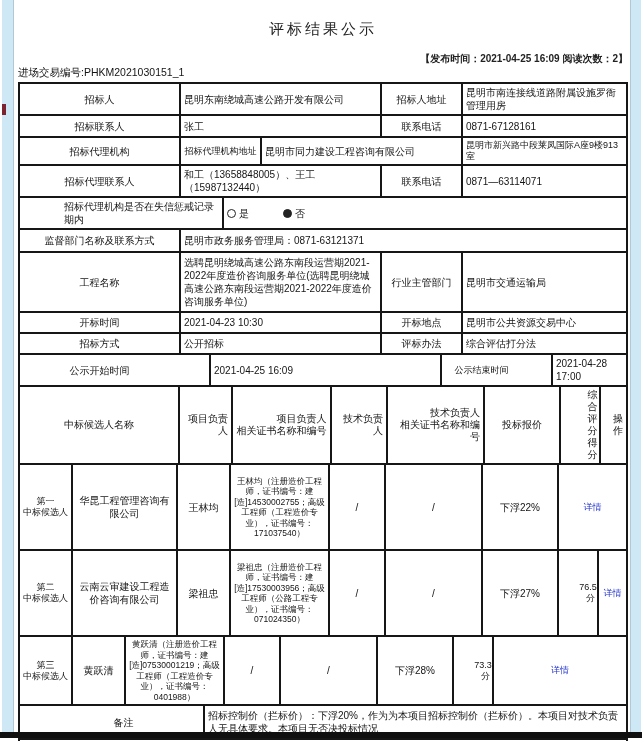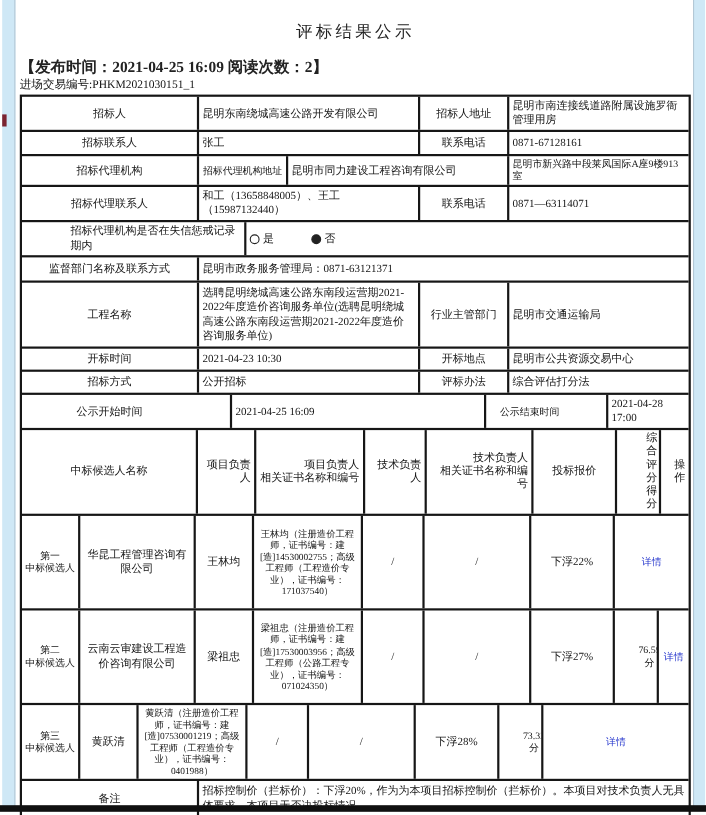--- a/index.html
+++ b/index.html
@@ -1,46 +1,46 @@
 <!DOCTYPE html>
 <html><head>
 <meta charset="utf-8">
 <style>
   html,body{margin:0;padding:0;background:#fff;}
   .screen{position:relative;width:642px;height:741px;background:#fff;overflow:hidden;
-          font-family:Liberation Serif, serif;color:#141414;}
+          font-family:Liberation Sans, sans-serif;color:#141414;}
   .strip{position:absolute;top:0;height:733px;background:#cfe8f6;z-index:1;}
   .strip.left{left:2px;width:11px;border-right:1px solid #b3c8d6;}
   .strip.right{right:1px;width:10px;border-left:1px solid #b3c8d6;}
   .red-mark{position:absolute;left:2px;top:104px;width:4px;height:11px;background:#7c2430;z-index:2;}
   .bottom-bar{position:absolute;left:0;bottom:3px;width:642px;height:6px;background:#101010;z-index:5;}
   .doc{position:absolute;left:18px;top:0;width:610px;z-index:3;}
   .title{margin-top:20px;text-align:center;font-size:15px;letter-spacing:3px;color:#222;}
-  .meta{margin-top:13px;text-align:left;font-size:14px;font-weight:bold;color:#222;}
+  .meta{margin-top:13px;text-align:right;font-size:10px;font-weight:bold;color:#222;}
   .trade{margin-top:0;margin-bottom:2px;text-align:left;font-size:10.5px;padding-right:2px;}
   .tbl{width:610px;box-sizing:border-box;border:2px solid #161616;background:#fff;}
   .tr{display:flex;align-items:stretch;}
   .tr + .tr{border-top:2px solid #161616;}
   .td{box-sizing:border-box;display:flex;align-items:center;font-size:10px;line-height:13px;
       padding:2px 3px;min-width:0;overflow:hidden;}
   .td + .td{border-left:2px solid #161616;}
   .lbl{justify-content:center;text-align:right;}
   .val{justify-content:flex-start;text-align:left;}
   .center{justify-content:center;text-align:center;}
   .pre{white-space:pre-line;}
   .w-c1{flex:0 0 159px;}.w-c2{flex:0 0 201px;}.w-c3{flex:0 0 81px;}.w-c4{flex:1 1 auto;}
   .w-radio{flex:0 0 202px;padding-left:44px;}
   .w-lbl{flex:0 0 159px;}
   .w-rest{flex:1 1 auto;}
   .w-full{flex:1 1 auto;}
   .k1{flex:0 0 51px;}.k2{flex:0 0 105px;}.k3{flex:0 0 53px;}.k4{flex:0 0 99px;}
   .k5{flex:0 0 56px;}.k6{flex:0 0 97px;}.k7{flex:0 0 76px;}.k8{flex:0 0 40px;padding-left:28px;}.k9{flex:1 1 auto;}
   .k-name{flex:0 0 158px;}
   .mh17{min-height:17px;}.mh19{min-height:19px;}.mh20{min-height:20px;}.mh21{min-height:21px;}
-  .mh22{min-height:22px;gap:30px;}.mh29{min-height:29px;}.mh30{min-height:30px;}.mh32{min-height:32px;}.mh58{min-height:58px;}.mh60{min-height:60px;}.mh84{min-height:84px;}
+  .mh22{min-height:22px;gap:30px;}.mh29{min-height:29px;}.mh30{min-height:30px;}.mh32{min-height:32px;padding-left:24px;}.mh58{min-height:58px;}.mh60{min-height:60px;}.mh84{min-height:84px;}
   .hdr{font-size:10px;line-height:12px;}
   .cert{font-size:8.5px;line-height:10.5px;}
   .small{font-size:9px;line-height:11px;}
   .link{color:#2233cc;text-decoration:none;cursor:pointer;}
   .radio-opt{display:inline-flex;align-items:center;margin-right:34px;cursor:pointer;}
   .radio{display:inline-block;width:7px;height:7px;border:1.5px solid #222;border-radius:50%;
          margin-right:3px;background:#fff;}
   .radio.filled{background:#222;}
 </style>
 </head>

